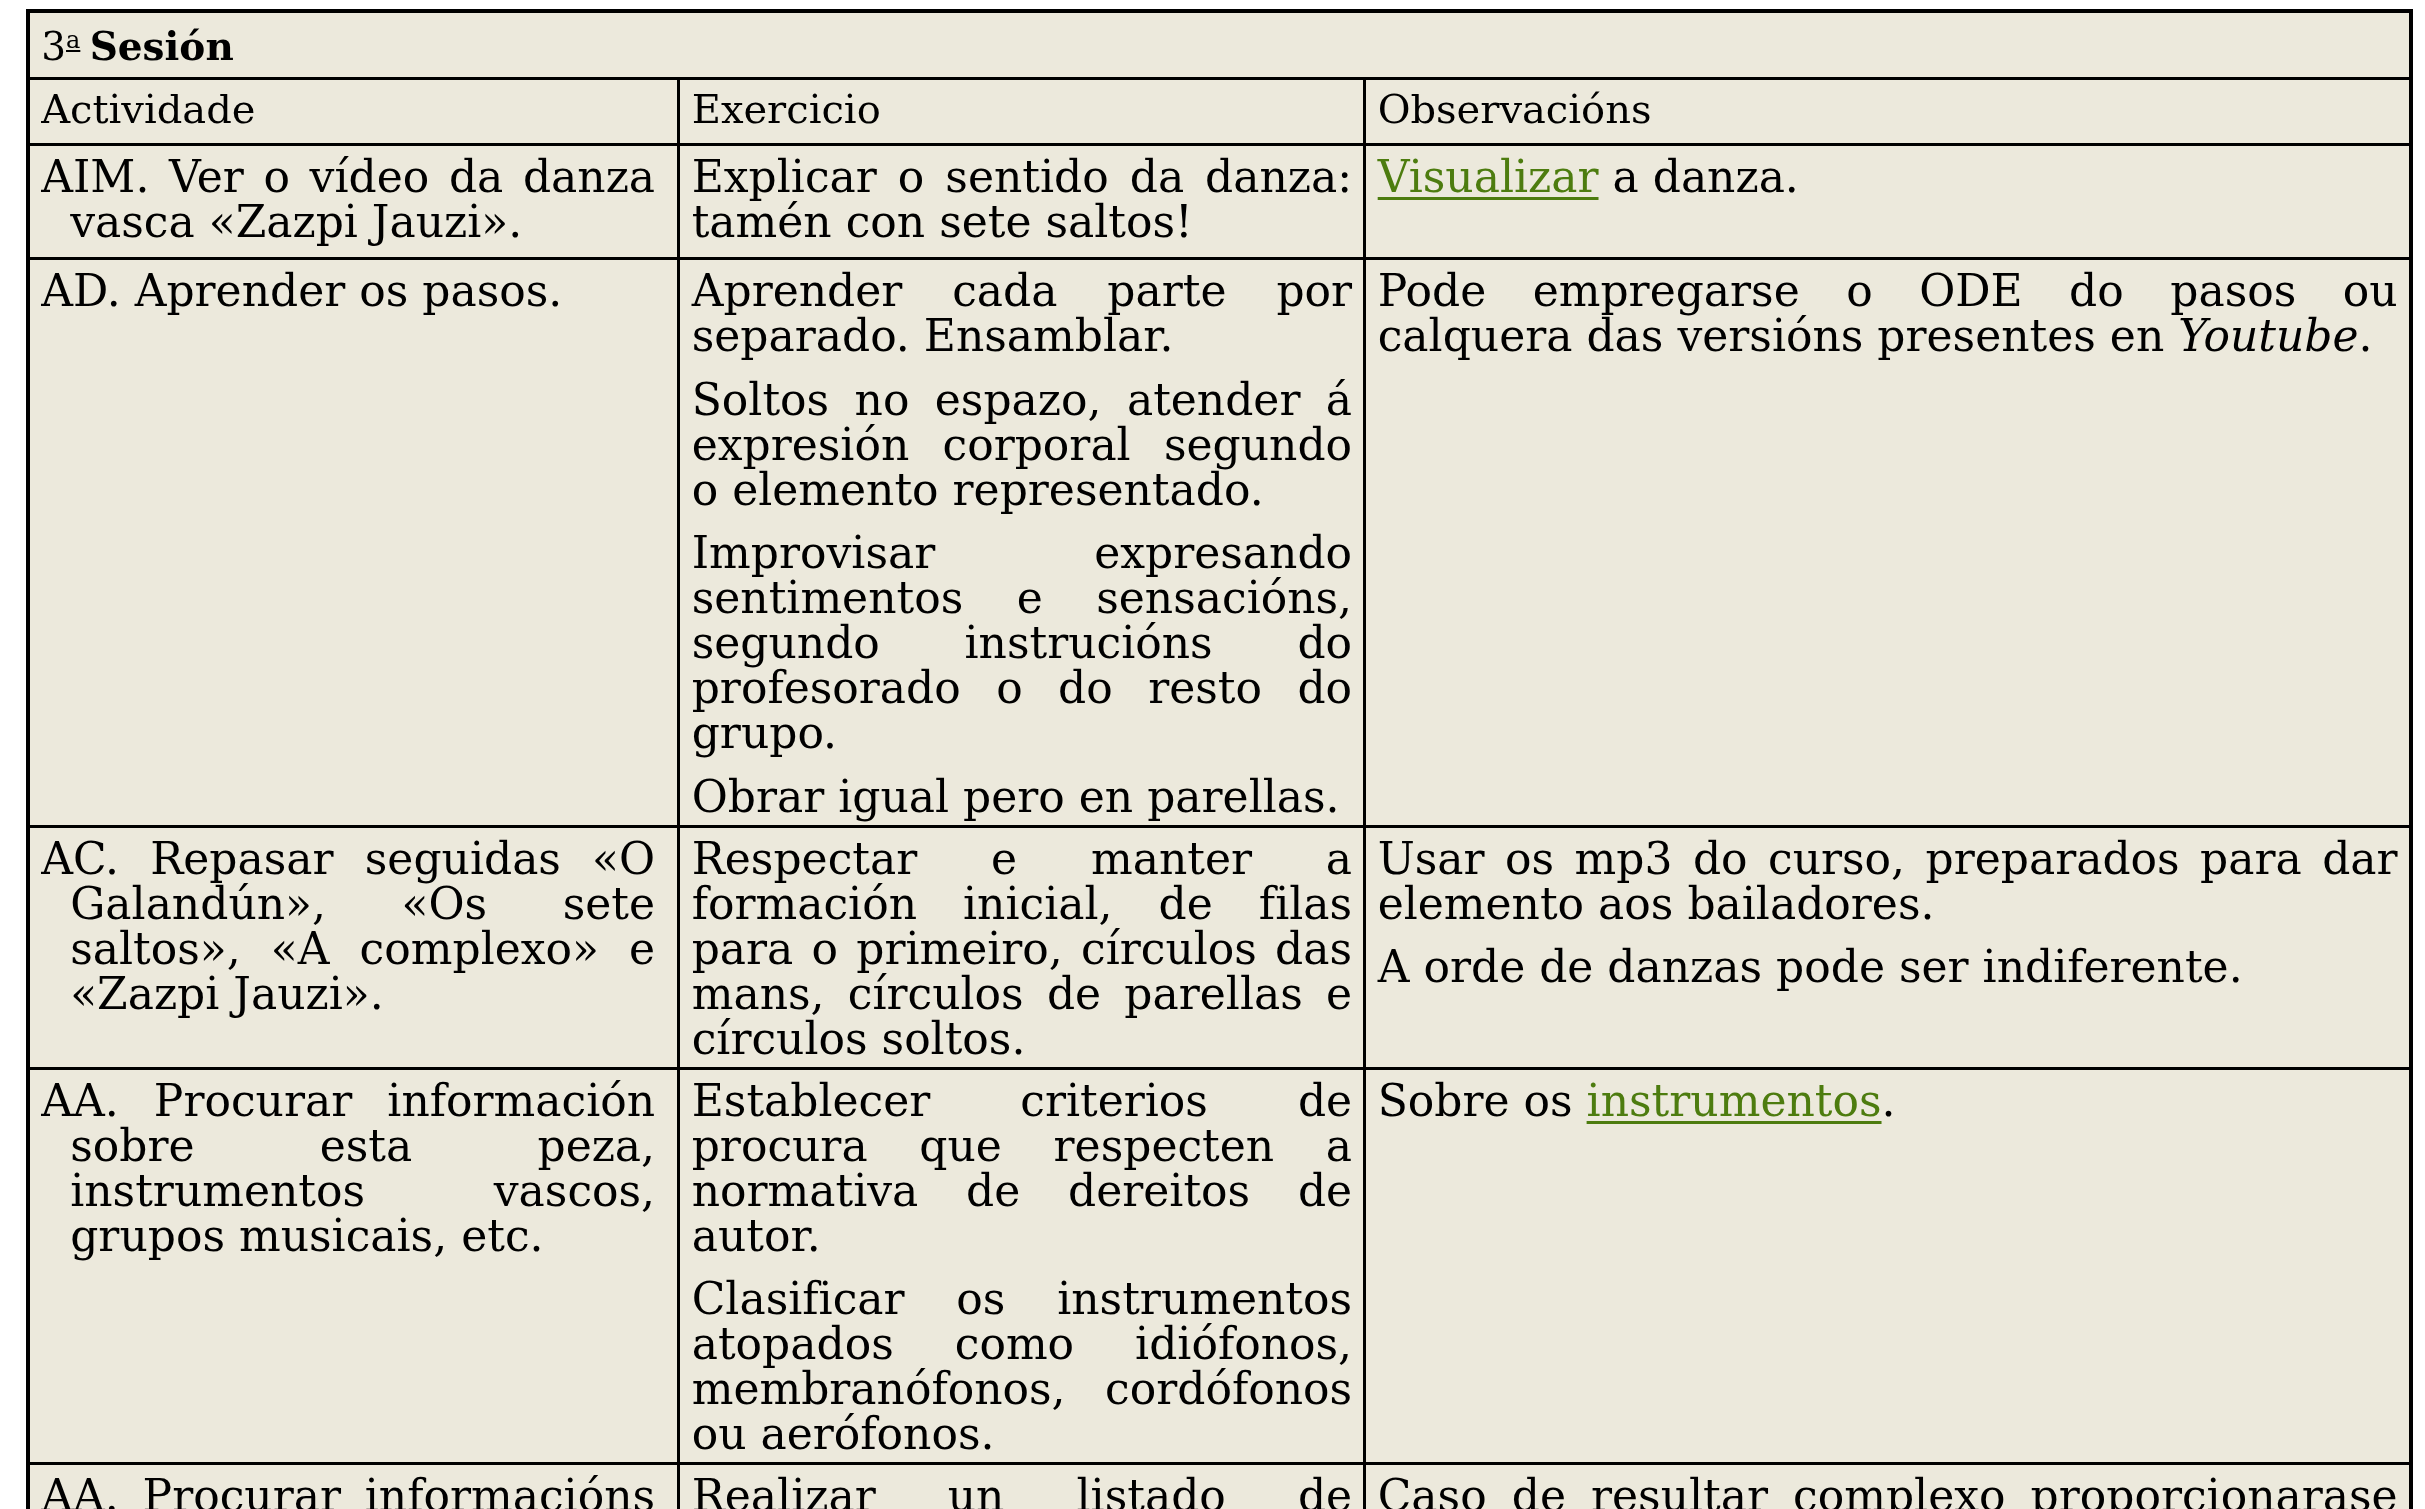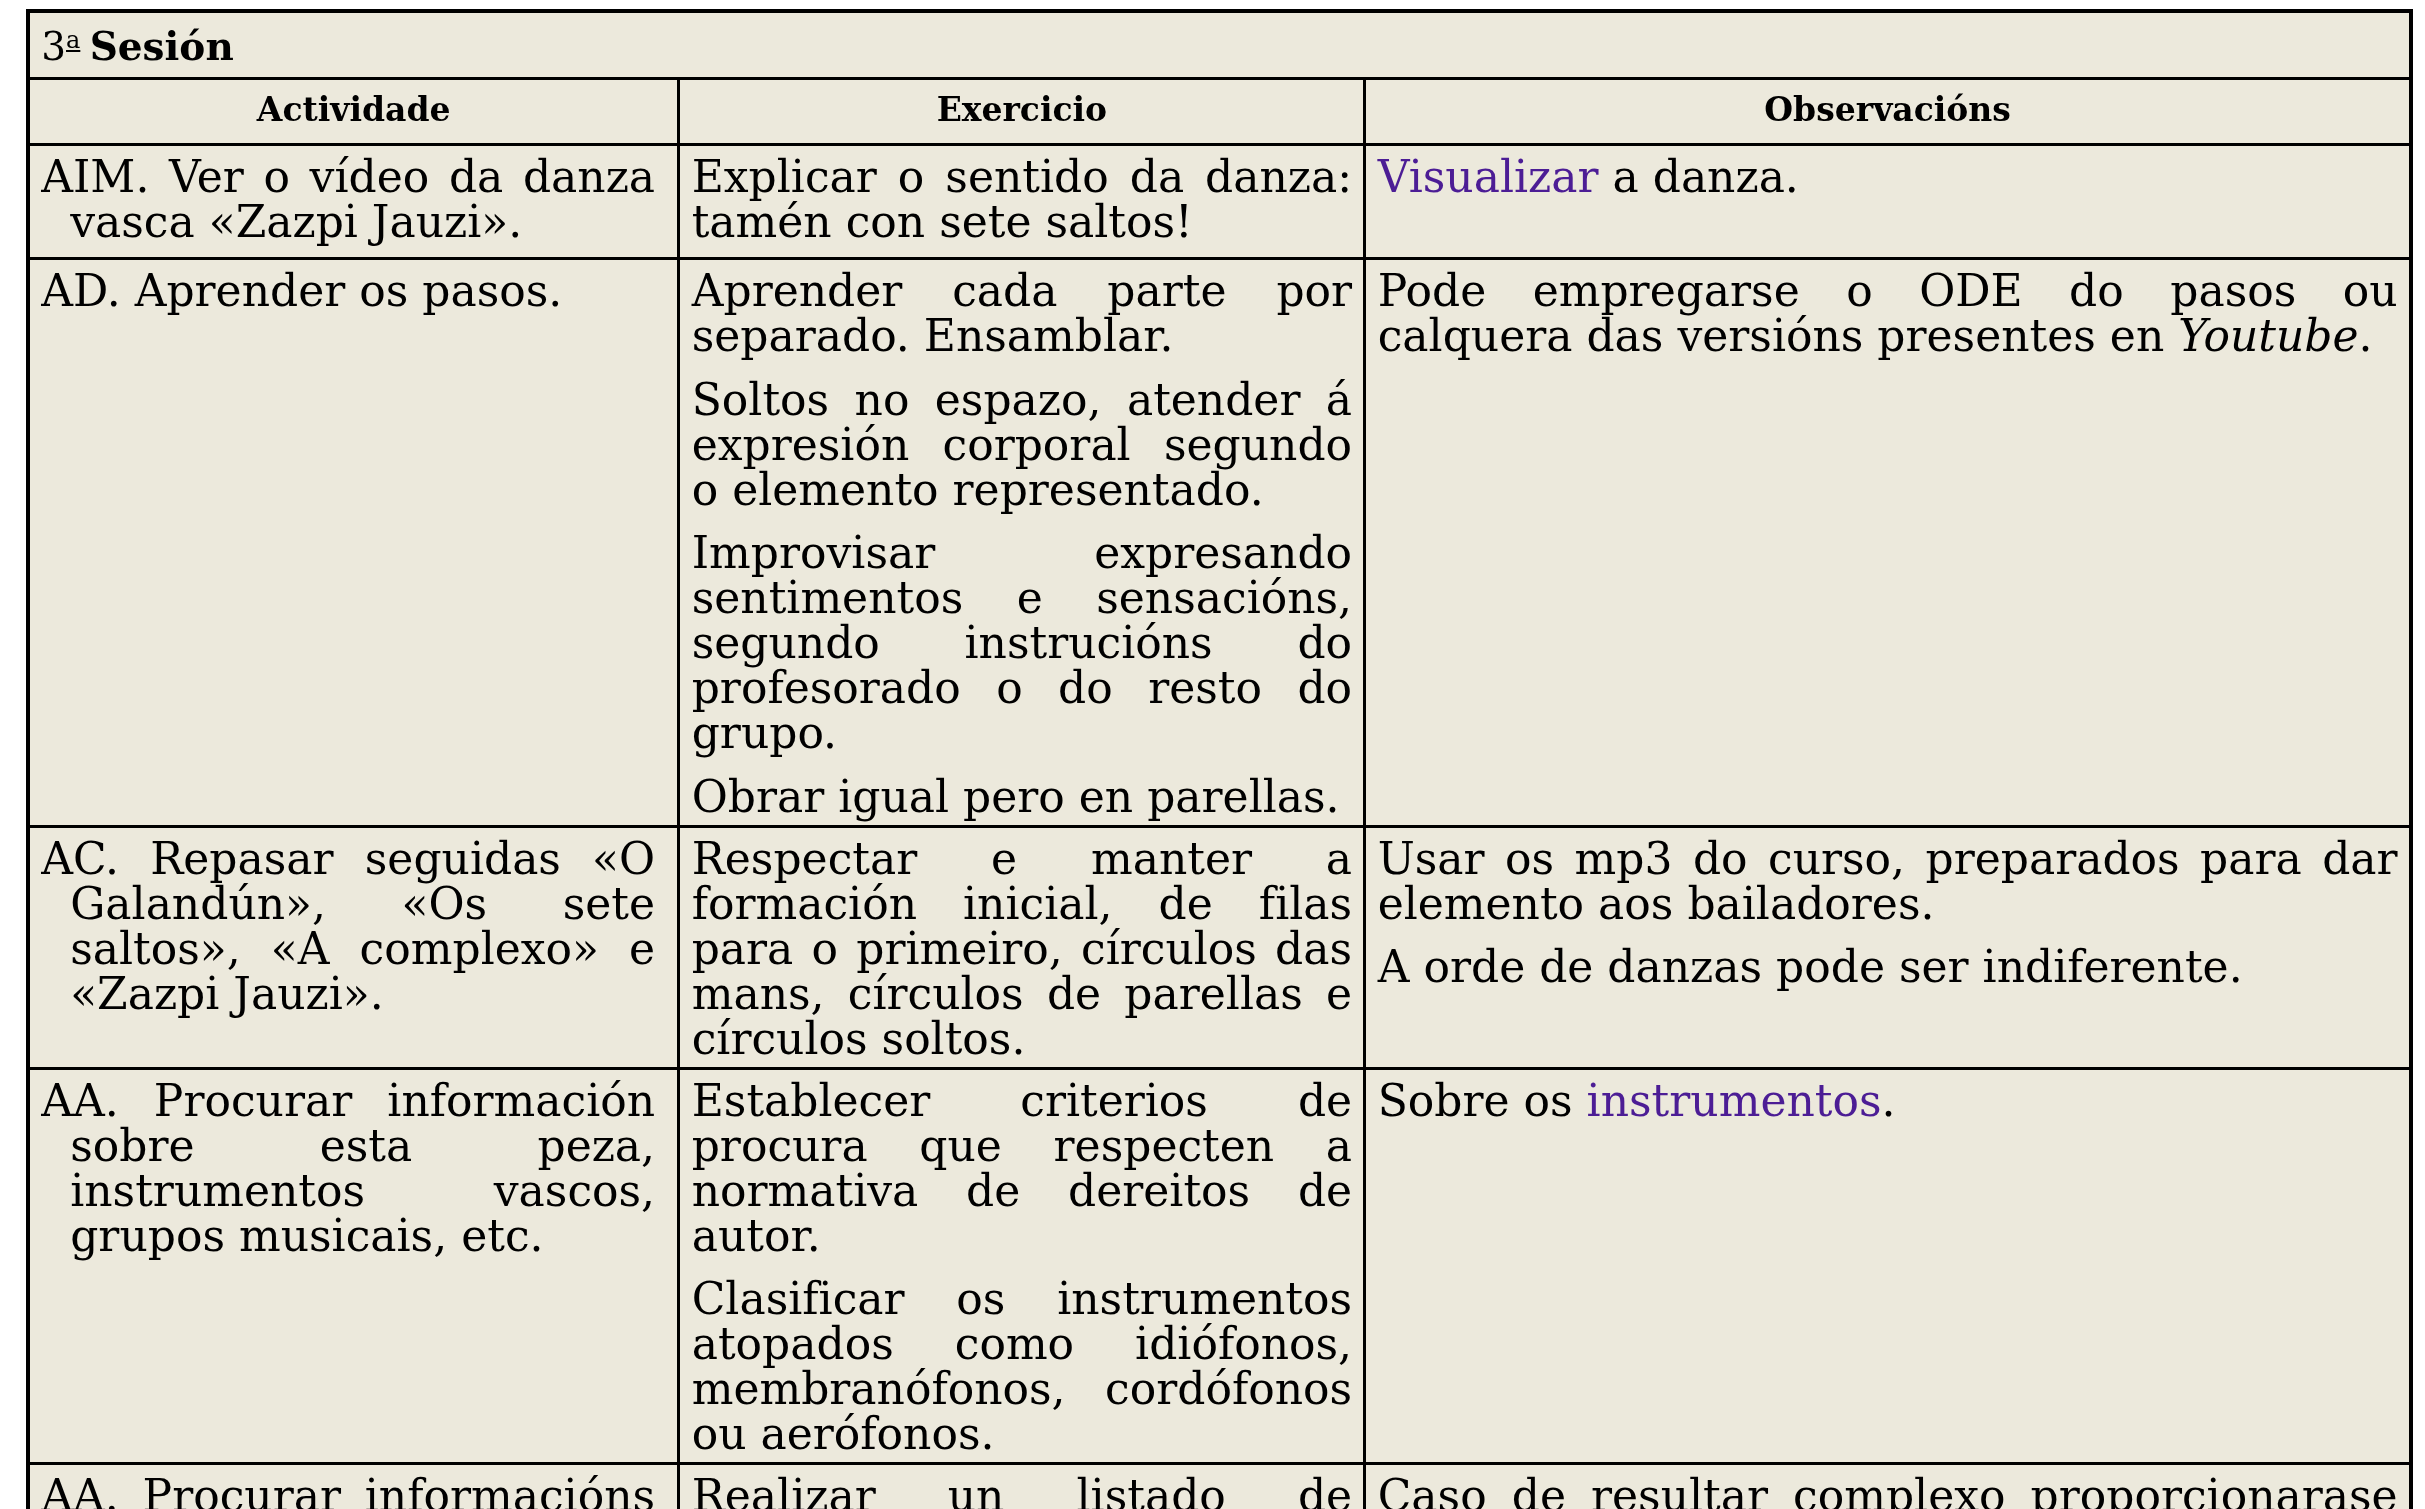--- a/index.html
+++ b/index.html
@@ -43,24 +43,24 @@
     font-size: 24px;
     text-decoration: underline;
     text-underline-offset: 2.3px;
     vertical-align: 12.4px;
     line-height: 0;
   }
   .t-text { font-weight: bold; margin-left: 9.3px; }
 
   
   tr.header-row th {
-    text-align: center;
-    font-size: 33px;
+    text-align: left;
+    font-size: 40px;
     line-height: 43px;
-    font-weight: bold;
+    font-weight: normal;
     padding-top: 7.7px;
   }
 
   
   .doc-table td.body-cell { font-size: 44px; }
   .body-cell p {
     margin: 0 0 18.6px 0;
     line-height: 45px;
     text-align: justify;
   }
@@ -69,21 +69,22 @@
   
   p.hang {
     padding-left: 29px;
     text-indent: -29px;
   }
   td.col-actividade { padding-right: 22px; }
 
   p.justify-last { text-align-last: justify; }
 
   a.doc-link {
-    color: #4c1d95;
+    color: #4d7c0f;
+    text-decoration: underline;
     text-decoration-thickness: 3.1px;
     text-underline-offset: 4.6px;
     cursor: pointer;
   }
   i.it { font-style: italic; }
 
   
   tr.title-row  { height: 67px; }
   tr.header-row { height: 66px; }
   tr.r1 { height: 114px; }

